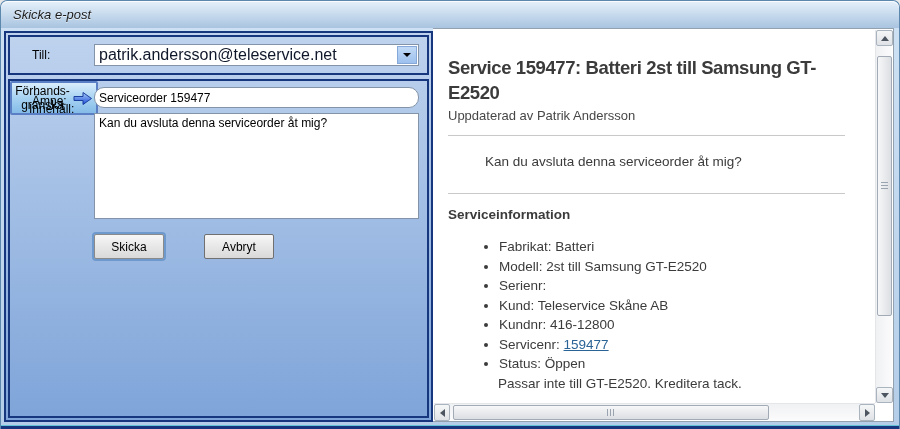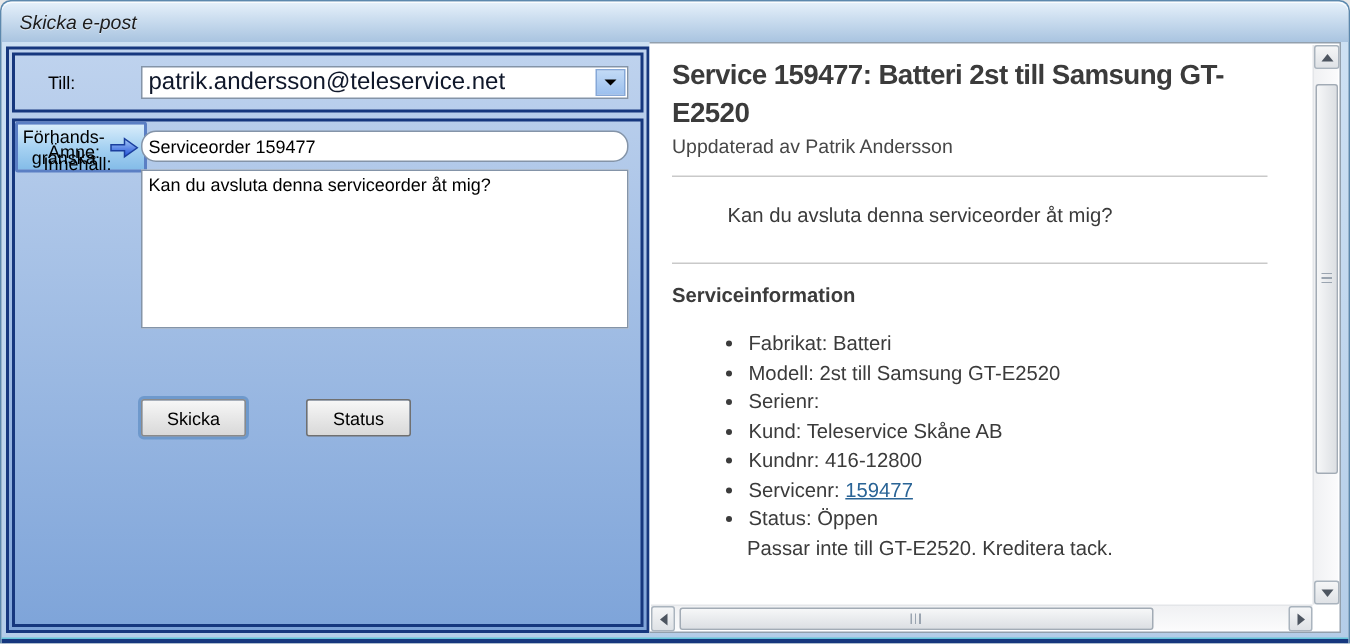--- a/index.html
+++ b/index.html
@@ -67,40 +67,40 @@
     position:absolute;left:84px;right:8px;top:32px;height:106px;
     border:1px solid #8494a8;background:#fff;font-size:12px;
     font-family:"Liberation Sans","DejaVu Sans",sans-serif;
     padding:2px 4px;color:#000;resize:none;outline:none;
   }
 
   .btn{
     position:absolute;height:25px;font-size:12px;color:#000;
     font-family:"Liberation Sans","DejaVu Sans",sans-serif;
     background:linear-gradient(to bottom,#f7f7f7,#e9e9e9 45%,#d9d9d9);
-    border:1px solid #707070;border-radius:2px;cursor:default;margin-top:32px;
+    border:1px solid #707070;border-radius:2px;cursor:default;
   }
   .btn-send{left:84px;top:153px;width:70px;box-shadow:0 0 0 2px #6e99cc;border-color:#8a8a8a;}
   .btn-cancel{left:194px;top:153px;width:70px;}
   .btn-preview{
     left:300px;top:148px;width:88px;height:34px;
     background:linear-gradient(to bottom,#d9edfb,#a7d2f2 50%,#84bce8);
     border:2px solid #5b7fc4;border-radius:2px;
     display:flex;align-items:center;justify-content:center;gap:3px;
     font-size:12px;cursor:default;padding:0 3px;
   }
   .btn-preview .lbl{line-height:14px;text-align:center;}
 
   
   .right-pane{
     position:absolute;left:432px;top:27px;width:461px;height:394px;
     background:#fff;border:1px solid #93a0ad;border-left:none;
   }
   .pv-content{
-    position:absolute;inset:0;padding:6px 20px 0 15px;color:#3b3b3b;overflow:hidden;
+    position:absolute;inset:0;padding:24px 20px 0 15px;color:#3b3b3b;overflow:hidden;
   }
   .pv-title{
     font-size:18.5px;letter-spacing:-0.4px;font-weight:bold;color:#3b3b3b;
     line-height:25px;margin:2px 0 3px;max-width:410px;
   }
   .pv-updated{font-size:13px;color:#474747;margin:0 0 12px;}
   .pv-hr{border:none;border-top:1px solid #c9c9c9;margin:0 28px 0 0;}
   .pv-h2{font-size:13.5px;font-weight:bold;margin:13px 0 0;color:#3b3b3b;}
   .pv-msg{font-size:13.5px;margin:18px 0 24px 37px;}
   .pv-list{margin:15px 0 0;padding:0 0 0 51px;list-style:disc;}
@@ -175,21 +175,21 @@
     </div>
 
     <div class="group group-main">
       <span class="fld-label" style="left:22px;top:13px;">Ämne:</span>
       <input class="txt-input" style="top: 6px; border-radius: 10px;" value="Serviceorder 159477">
 
       <span class="fld-label" style="left:19px;top:21px;">Innehåll:</span>
       <textarea class="txt-area" style="">Kan du avsluta denna serviceorder åt mig?</textarea>
 
       <button class="btn btn-send">Skicka</button>
-      <button class="btn btn-cancel">Status</button>
+      <button class="btn btn-cancel">Avbryt</button>
       <div class="btn-preview">
         <span class="lbl">
           <span>Förhands-</span><br>
           <span>granska</span>
         </span>
         <svg width="20" height="15" viewBox="0 0 20 15">
           <defs>
             <linearGradient id="ag" x1="0" y1="0" x2="0" y2="1">
               <stop offset="0" stop-color="#a9ccf8"></stop>
               <stop offset="1" stop-color="#1d4ed8"></stop>

